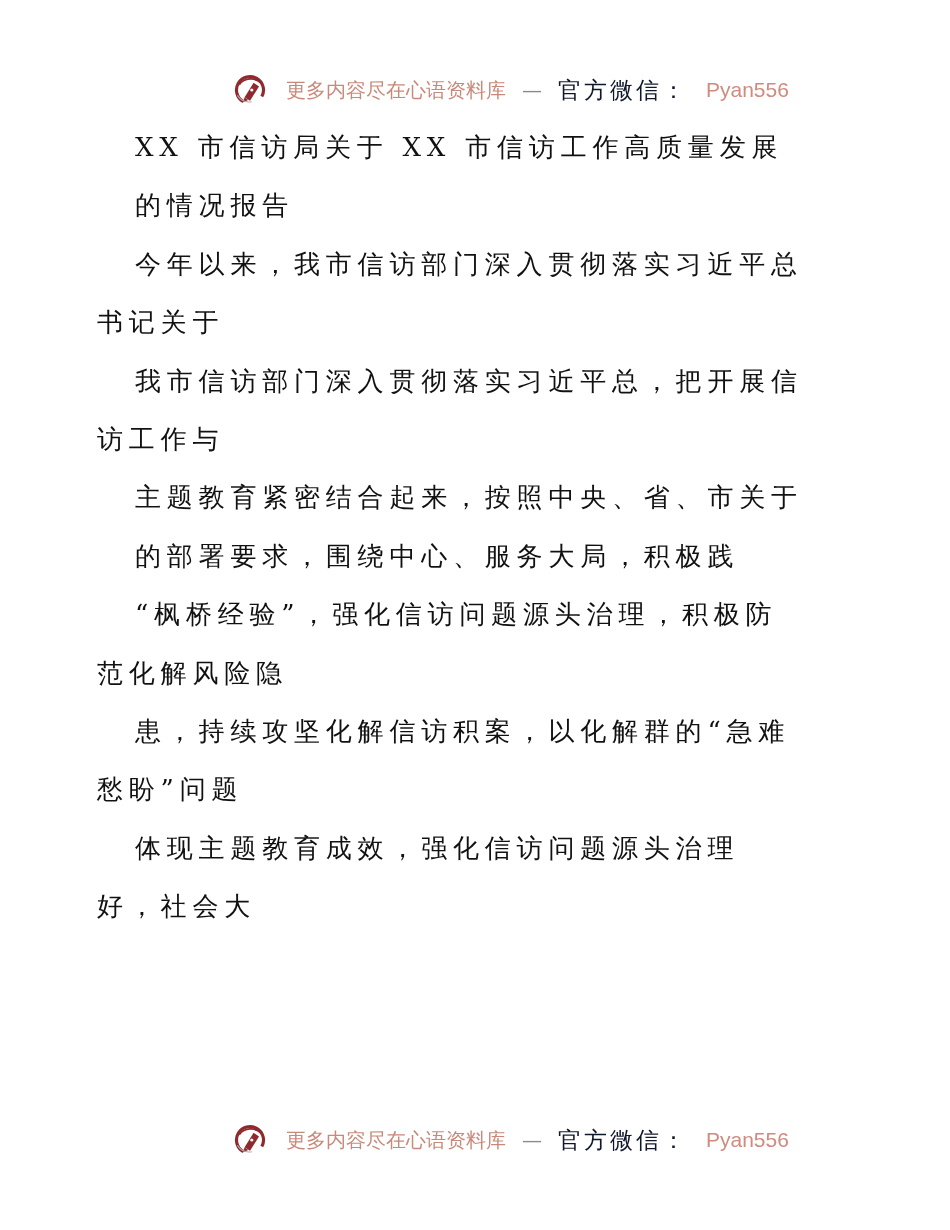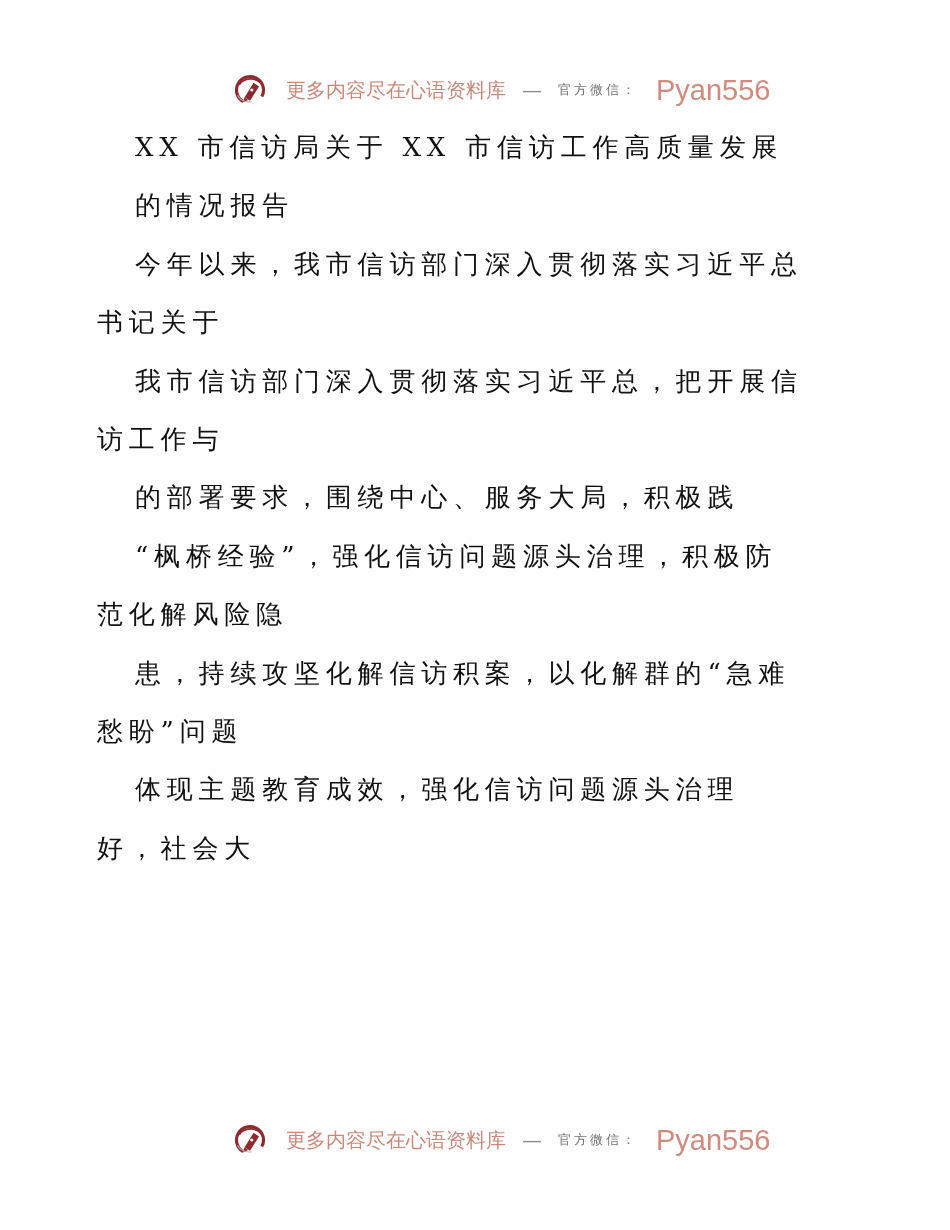--- a/index.html
+++ b/index.html
@@ -39,27 +39,27 @@
       letter-spacing: 0px;
     }
     .wm-dash {
       font-family: "DejaVu Sans", sans-serif;
       font-size: 20px;
       color: #8a8a8a;
       margin: 0 2px;
     }
     .wm-label {
       font-family: Liberation Serif, serif;
-      font-size: 13px;
-      color: #737373;
+      font-size: 23px;
+      color: #0f172a;
       letter-spacing: 3px;
     }
     .wm-id {
       font-family: "Liberation Sans", sans-serif;
-      font-size: 29px;
+      font-size: 21px;
       color: #d08a7e;
       margin-left: 4px;
     }
 
     .doc {
       position: absolute;
       left: 97px;
       top: 118px;
       width: 760px;
     }
@@ -97,20 +97,21 @@
     <span>XX 市信访局关于 XX 市信访工作高质量发展</span>
   </div>
   <div class="line indent">
     <span>的情况报告</span>
   </div>
 
   <div class="line indent"><span>今年以来，我市信访部门深入贯彻落实习近平总</span></div>
   <div class="line"><span>书记关于</span></div>
   <div class="line indent"><span>我市信访部门深入贯彻落实习近平总，把开展信</span></div>
   <div class="line"><span>访工作与</span></div>
+  <div class="line indent"><span>主题教育紧密结合起来，按照中央、省、市关于</span></div>
   <div class="line indent"><span>的部署要求，围绕中心、服务大局，积极践</span></div>
   <div class="line indent"><span>“枫桥经验”，强化信访问题源头治理，积极防</span></div>
   <div class="line"><span>范化解风险隐</span></div>
   <div class="line indent"><span>患，持续攻坚化解信访积案，以化解群的“急难</span></div>
   <div class="line"><span>愁盼”问题</span></div>
   <div class="line indent"><span>体现主题教育成效，强化信访问题源头治理</span></div>
   <div class="line"><span>好，社会大</span></div>
 </div>
 
 <div class="watermark bottom">

